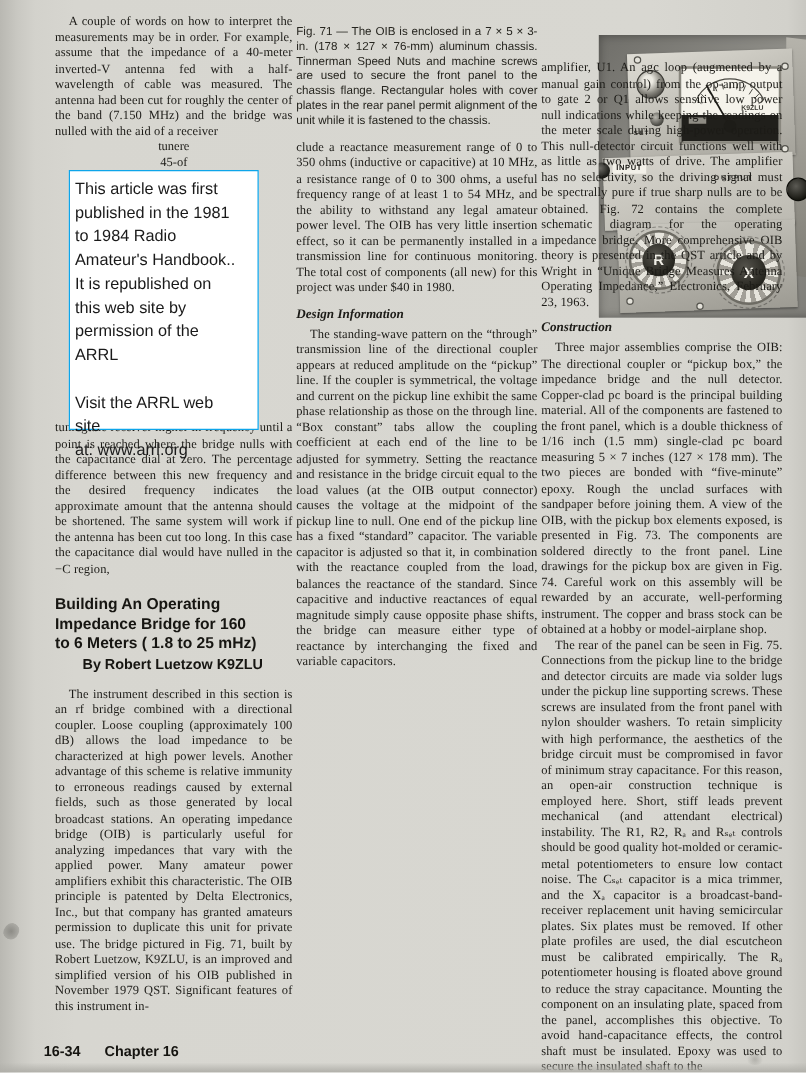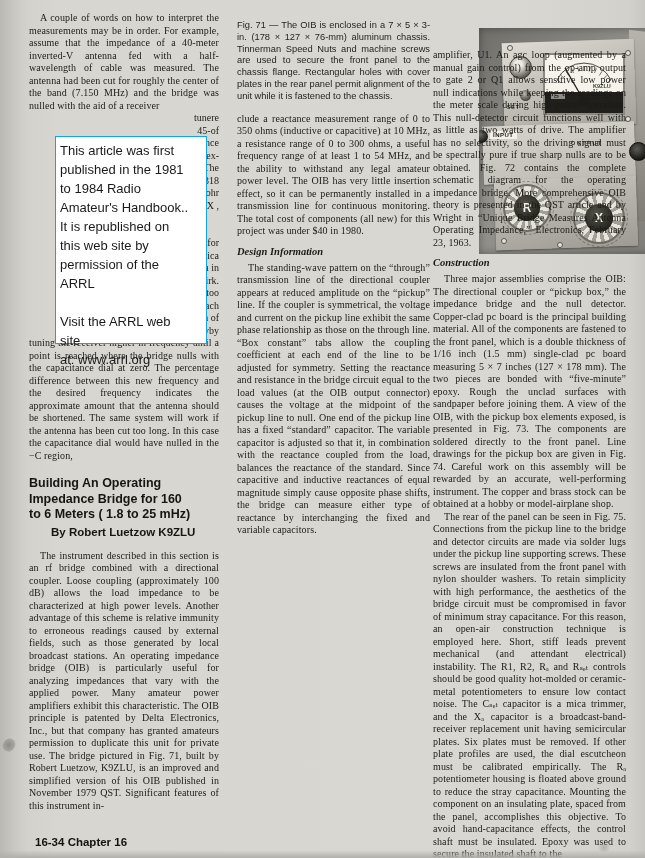--- a/index.html
+++ b/index.html
@@ -11,30 +11,30 @@
   .page{position:absolute;inset:0;}
   
   .smudge1{position:absolute;left:3px;top:738px;width:12px;height:14px;border-radius:60% 40% 55% 45%;
     background:radial-gradient(circle at 50% 50%,#4a4944,#8a8984 70%,transparent 75%);opacity:.45;transform:rotate(20deg);}
   .smudge2{position:absolute;left:596px;top:843px;width:16px;height:9px;border-radius:50%;
     background:radial-gradient(circle,#9a9993,transparent 70%);opacity:.6;}
   .bottom-shade{position:absolute;left:0;top:850px;width:645px;height:8px;background:linear-gradient(180deg,transparent,#b0afa9);}
 
   
   .col{position:absolute;top:12px;}
-  .col1{left:29px;width:190px;}
+  .col1{left:44px;width:190px;}
   .col2{left:237px;width:193px;}
   .col3{left:433px;width:193px;margin-top:37px;}
   .body{font-size:10px;line-height:12.5px;text-align:justify;margin:0;letter-spacing:.1px;}
   .ind{text-indent:11px;}
   .sp{margin-top:10px;}
 
   
   .fragments{width:190px;}
-  .frag-row{display:flex;justify-content:flex-end;height:12.5px;font-size:10px;line-height:12.5px;}
+  .frag-row{display:flex;justify-content:center;height:12.5px;font-size:10px;line-height:12.5px;}
 
   .heading{
     font-family:"Liberation Sans","DejaVu Sans",sans-serif;font-weight:bold;
     font-size:12.5px;line-height:15.5px;margin:14px 0 0 0;white-space:pre-line;color:#161511;
   }
   .byline{
     font-family:"Liberation Sans","DejaVu Sans",sans-serif;font-weight:bold;
     font-size:11.5px;line-height:15px;padding-left:22px;margin-top:2px;color:#161511;
   }
   .subhead{
@@ -42,21 +42,21 @@
     margin:7px 0 4px 0;
   }
   .caption{
     font-family:"Liberation Sans","DejaVu Sans",sans-serif;
     font-size:9.3px;line-height:11.8px;text-align:justify;margin:8px 0 0 0;color:#26251f;
   }
   .footer{
     position:absolute;left:35px;top:836px;
     font-family:"Liberation Sans","DejaVu Sans",sans-serif;font-weight:bold;font-size:11.5px;color:#14130f;
   }
-  .footer .chap{margin-left:0;}
+  .footer .chap{margin-left:16px;}
 
   
   .overlay{
     position:absolute;left:55px;top:136px;width:152px;height:208px;
     background:#ffffff;border:1px solid #0ea5e9;box-sizing:border-box;
     font-family:"Liberation Sans","DejaVu Sans",sans-serif;
     font-size:13px;line-height:19px;color:#1a1a1a;
     padding:4px 15px 0 4px;white-space:pre-line;z-index:30;
   }
 

